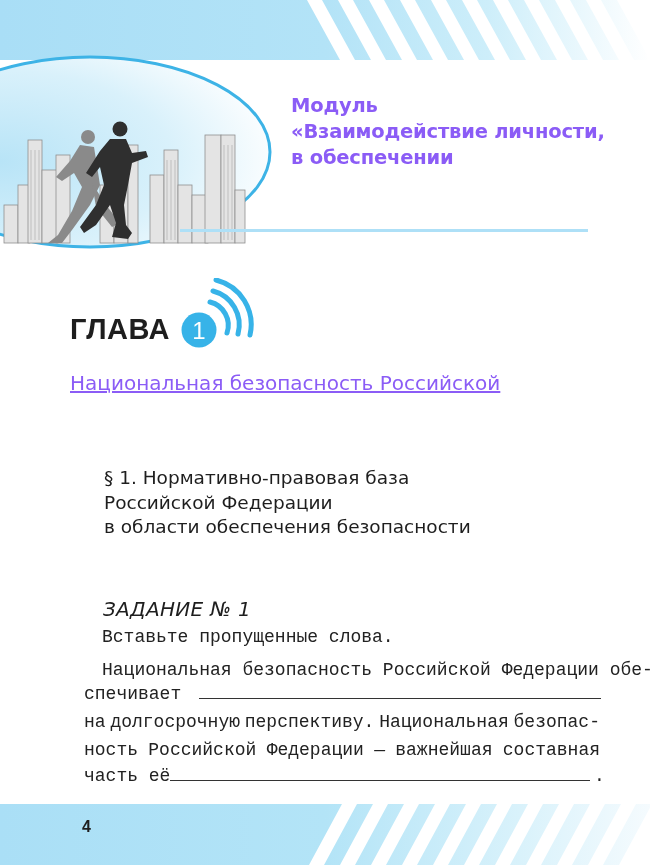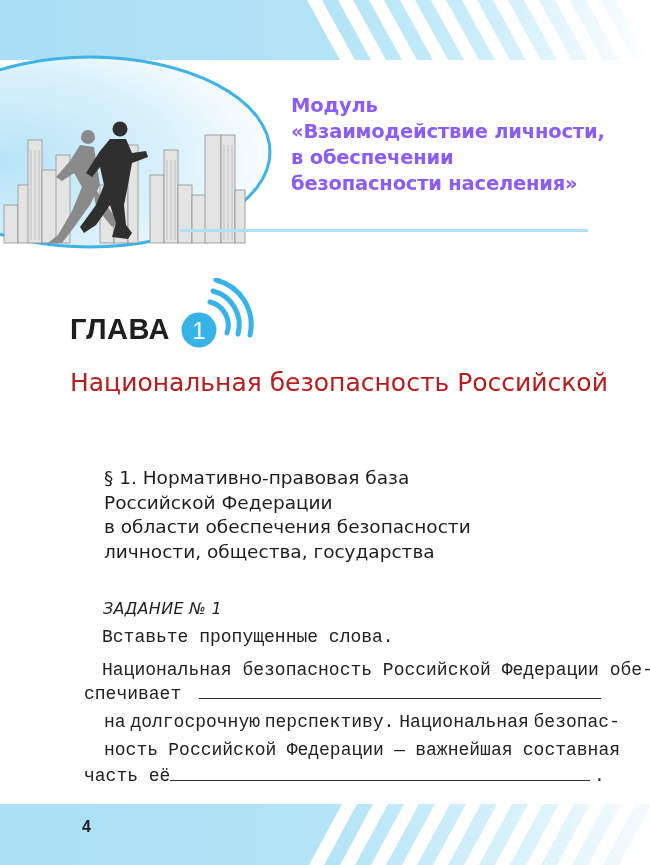--- a/index.html
+++ b/index.html
@@ -6,27 +6,27 @@
   body { width: 650px; height: 865px; position: relative; overflow: hidden; background: #ffffff; font-family: "DejaVu Sans", sans-serif; color: #1a1a1a; }
   .abs { position: absolute; }
   #top-band { left: 0; top: 0; width: 650px; height: 62px; }
   #bottom-band { left: 0; top: 804px; width: 650px; height: 61px; }
   #illustration { left: 0; top: 55px; width: 290px; height: 200px; }
   #module-rule { left: 180px; top: 229px; width: 408px; height: 3px; background: #aee0f7; }
   .module-title { left: 291px; top: 93px; font-family: "DejaVu Sans", sans-serif; font-weight: bold; font-size: 19.5px; line-height: 26px; color: #8b5cf6; letter-spacing: -0.2px; }
   .module-title div { white-space: nowrap; }
   .chapter-label { left: 70px; top: 313px; font-family: "Liberation Sans", sans-serif; font-weight: bold; font-size: 29px; line-height: 32px; color: #1e1e1e; letter-spacing: 0.5px; }
   #chapter-badge { left: 178px; top: 278px; width: 82px; height: 76px; }
-  .chapter-title { left: 70px; top: 367px; font-family: "DejaVu Sans", sans-serif; font-size: 25px; line-height: 32px; color: #b91c1c; white-space: nowrap; }
+  .chapter-title { left: 70px; top: 367px; font-family: "DejaVu Sans", sans-serif; font-size: 20px; line-height: 32px; color: #8b5cf6; white-space: nowrap; text-decoration: underline; }
   .section-title { left: 104px; top: 466px; font-family: "DejaVu Sans", sans-serif; font-size: 18.5px; line-height: 24.5px; color: #1e1e1e; white-space: nowrap; }
-  .task-heading { left: 103px; top: 598px; font-family: "DejaVu Sans", sans-serif; font-style: italic; font-size: 16px; line-height: 22px; color: #1e1e1e; letter-spacing: 0.3px; }
+  .task-heading { left: 103px; top: 598px; font-family: "DejaVu Sans", sans-serif; font-style: italic; font-size: 20px; line-height: 22px; color: #1e1e1e; letter-spacing: 0.3px; }
   .body-text { font-family: Liberation Mono, monospace; font-size: 18px; color: #222222; white-space: nowrap; }
   .line { position: absolute; left: 84px; width: 516px; height: 20px; }
   .blank { position: absolute; border-bottom: 1.5px solid #333; height: 0; }
-  .justify { display: flex; justify-content: space-between; margin-left: 20px; }
+  .justify { display: flex; justify-content: space-between; }
   .page-number { left: 82px; top: 818px; font-family: "Liberation Sans", sans-serif; font-weight: bold; font-size: 16px; color: #1e1e1e; }
 </style>
 </head>
 <body>
 
 <svg id="top-band" class="abs" viewBox="0 0 650 62" width="650" height="62">
   <defs>
     <linearGradient id="tbFade" x1="0" y1="0" x2="1" y2="0">
       <stop offset="0" stop-color="#a9def6"></stop>
       <stop offset="0.5" stop-color="#b3e3f7"></stop>
@@ -100,42 +100,40 @@
     <path d="M110 84 L126 84 L132 98 L146 96 L148 102 L132 108 L128 130 L124 150 L126 170 L132 178 L128 184 L112 182 L116 168 L110 150 L96 170 L84 178 L80 172 L96 150 L104 130 L100 112 L92 122 L86 118 L100 96 Z"></path>
   </g>
 </svg>
 
 <div id="module-rule" class="abs"></div>
 
 <div class="abs module-title">
   <div>Модуль</div>
   <div>«Взаимодействие личности,</div>
   <div>в обеспечении</div>
-  <div>безопасности населения»</div>
 </div>
 
 <div class="abs chapter-label">ГЛАВА</div>
 
 <svg id="chapter-badge" class="abs" viewBox="0 0 82 76" width="82" height="76">
   <circle cx="21" cy="52" r="17.5" fill="#37b3e8"></circle>
   <path d="M32 24 A 24 24 0 0 1 49 55" fill="none" stroke="#37b3e8" stroke-width="5" stroke-linecap="round"></path>
   <path d="M35 13 A 35 35 0 0 1 60 56" fill="none" stroke="#37b3e8" stroke-width="5" stroke-linecap="round"></path>
   <path d="M38 2 A 46 46 0 0 1 72 57" fill="none" stroke="#37b3e8" stroke-width="5" stroke-linecap="round"></path>
   <text x="21" y="61" text-anchor="middle" font-family="Liberation Sans, sans-serif" font-size="24" fill="#ffffff">1</text>
 </svg>
 
 <div class="abs chapter-title">
   <div>Национальная безопасность Российской</div>
 </div>
 
 <div class="abs section-title">
   <div>§ 1. Нормативно-правовая база</div>
   <div>Российской Федерации</div>
   <div>в области обеспечения безопасности</div>
-  <div>личности, общества, государства</div>
 </div>
 
 <div class="abs task-heading">ЗАДАНИЕ № 1</div>
 
 <div class="abs body-text" style="left:102px; top:627px;">Вставьте пропущенные слова.</div>
 
 <div class="abs body-text" style="left:102px; top:660px;">Национальная безопасность Российской Федерации обе-</div>
 
 <div class="line body-text" style="top:684px;">
   <span>спечивает</span>

